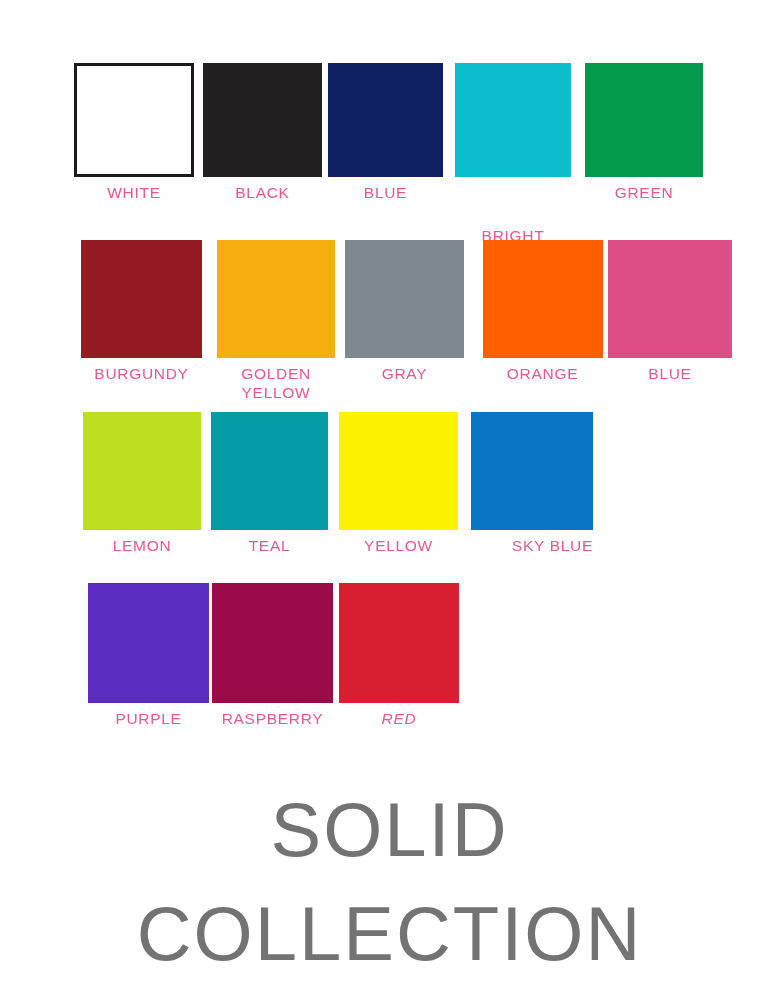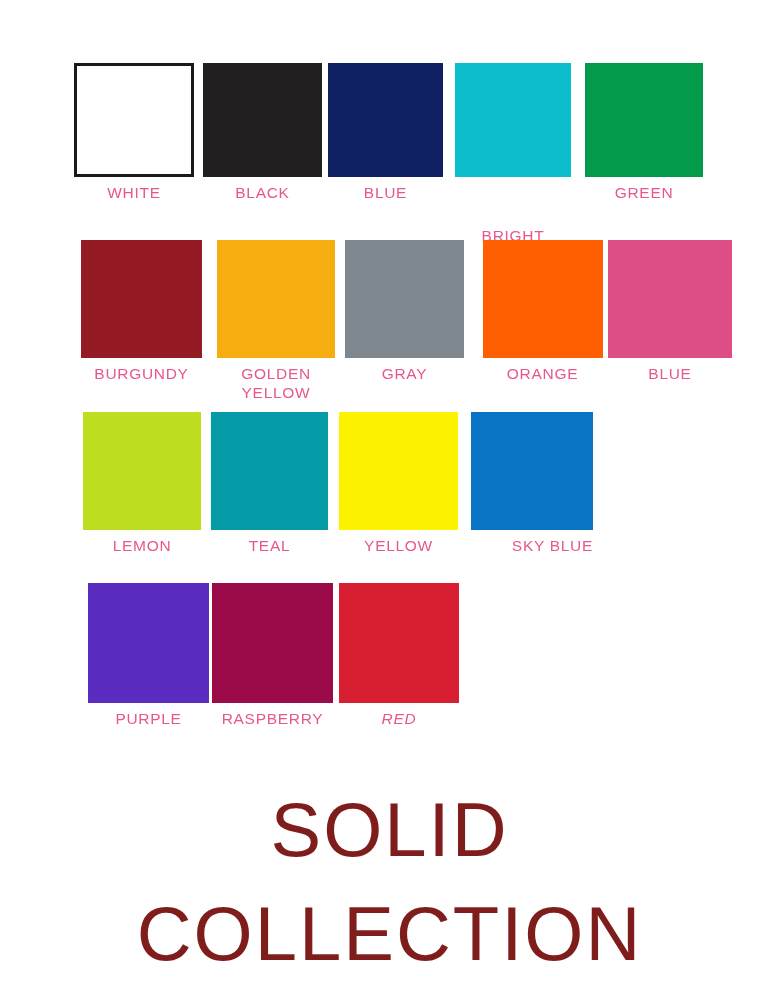--- a/index.html
+++ b/index.html
@@ -60,21 +60,21 @@
   #row-3 { top: 412px; }
   #row-4 { top: 583px; }
 
   
   #collection-title {
     position: absolute;
     left: 0;
     top: 778px;
     width: 779px;
     text-align: center;
-    color: #7f1d1d;
+    color: #737373;
     font-family: "Liberation Sans", sans-serif;
     font-weight: 300;
     font-size: 76px;
     line-height: 104px;
     letter-spacing: 2px;
   }
   #collection-title .title-line {
     display: block;
   }
 </style>

